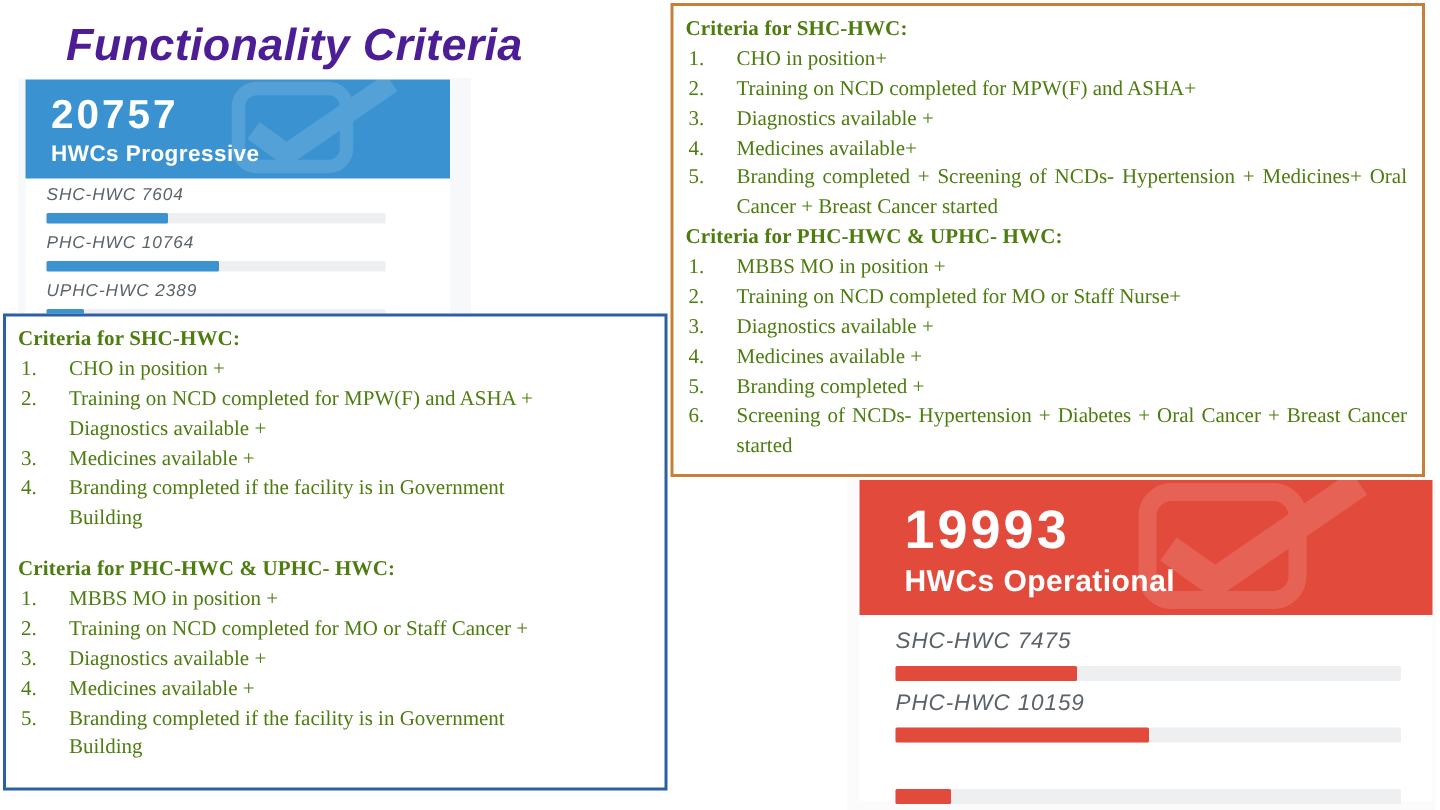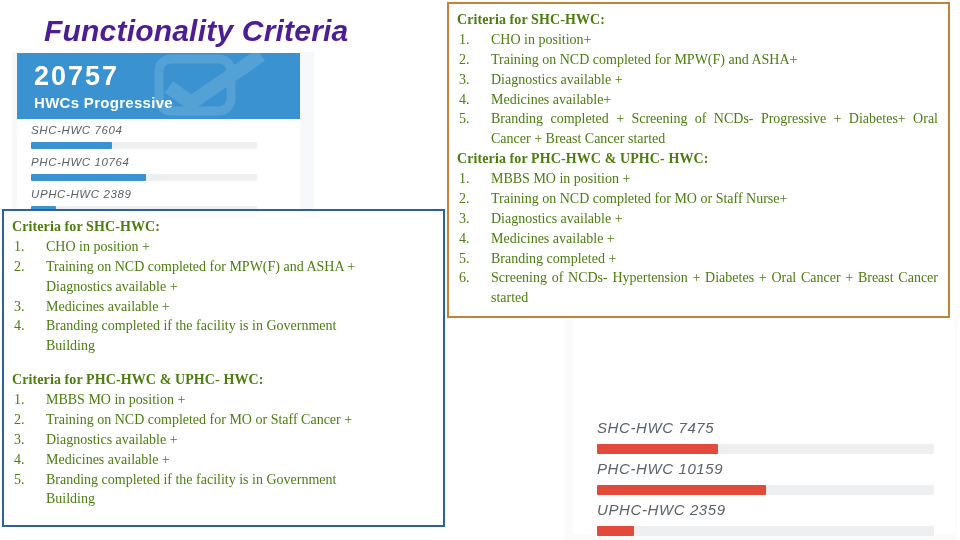--- a/index.html
+++ b/index.html
@@ -184,21 +184,21 @@
     <li>
       <span class="li-num">3.</span>
       <span>Diagnostics available +</span>
     </li>
     <li>
       <span class="li-num">4.</span>
       <span>Medicines available+</span>
     </li>
     <li style="text-align:justify; text-align-last:left;">
       <span class="li-num">5.</span>
-      <span>Branding completed + Screening of NCDs- Progressive + Diabetes+ Oral Cancer + Breast Cancer started</span>
+      <span>Branding completed + Screening of NCDs- Hypertension + Medicines+ Oral Cancer + Breast Cancer started</span>
     </li>
   </ul>
 
   <div class="criteria-heading">Criteria for PHC-HWC &amp; UPHC- HWC:</div>
   <ul class="criteria-list">
     <li>
       <span class="li-num">1.</span>
       <span>MBBS MO in position +</span>
     </li>
     <li>
@@ -275,28 +275,35 @@
     </li>
   </ul>
 </div>
 
 <div id="widget-operational" class="widget" style="left:565px; top:318px; width:392px; height:222px;">
 
   <div class="widget-shell" style="left:0px; top:0px; width:392px; height:222px; background:#fbfbfc;"></div>
 
   <div style="position:absolute; left:8px; top:0px; width:382px; height:216px; background:#ffffff;"></div>
 
+  <div class="widget-header" style="left:8px; top:2px; width:382px; height:90px;">
+    <svg class="check-watermark" style="left:160px; top:-6px;" width="185" height="100" viewBox="0 0 185 100">
+      <rect x="32" y="14" width="100" height="72" rx="16" ry="16" fill="none" stroke="#ffffff" stroke-width="12"></rect>
+      <path d="M46 52 L77 74 L173 8" fill="none" stroke="#ffffff" stroke-width="19" stroke-linecap="butt" stroke-linejoin="miter"></path>
+    </svg>
+    <div class="widget-big-number" style="left:30px; top:15px; font-size:36px;">19993</div>
+    <div class="widget-subtitle" style="left:30px; top:58px; font-size:20px;">HWCs Operational</div>
+  </div>
 
   <div class="metric-label" style="left:32px; top:101px; font-size:15px;">SHC-HWC 7475</div>
   <div class="bar-track" style="left:32px; top:126px; width:337px; height:10px;">
     <div class="bar-fill" style="width:36%;"></div>
   </div>
 
   <div class="metric-label" style="left:32px; top:142px; font-size:15px;">PHC-HWC 10159</div>
   <div class="bar-track" style="left:32px; top:167px; width:337px; height:10px;">
     <div class="bar-fill" style="width:50%;"></div>
   </div>
 
-  <div class="metric-label" style="left:32px; top:183px; font-size:15px;">UPHC-HWC 2359</div>
   <div class="bar-track" style="left:32px; top:208px; width:337px; height:10px;">
     <div class="bar-fill" style="width:11%;"></div>
   </div>
 </div>
 
 </body></html>

